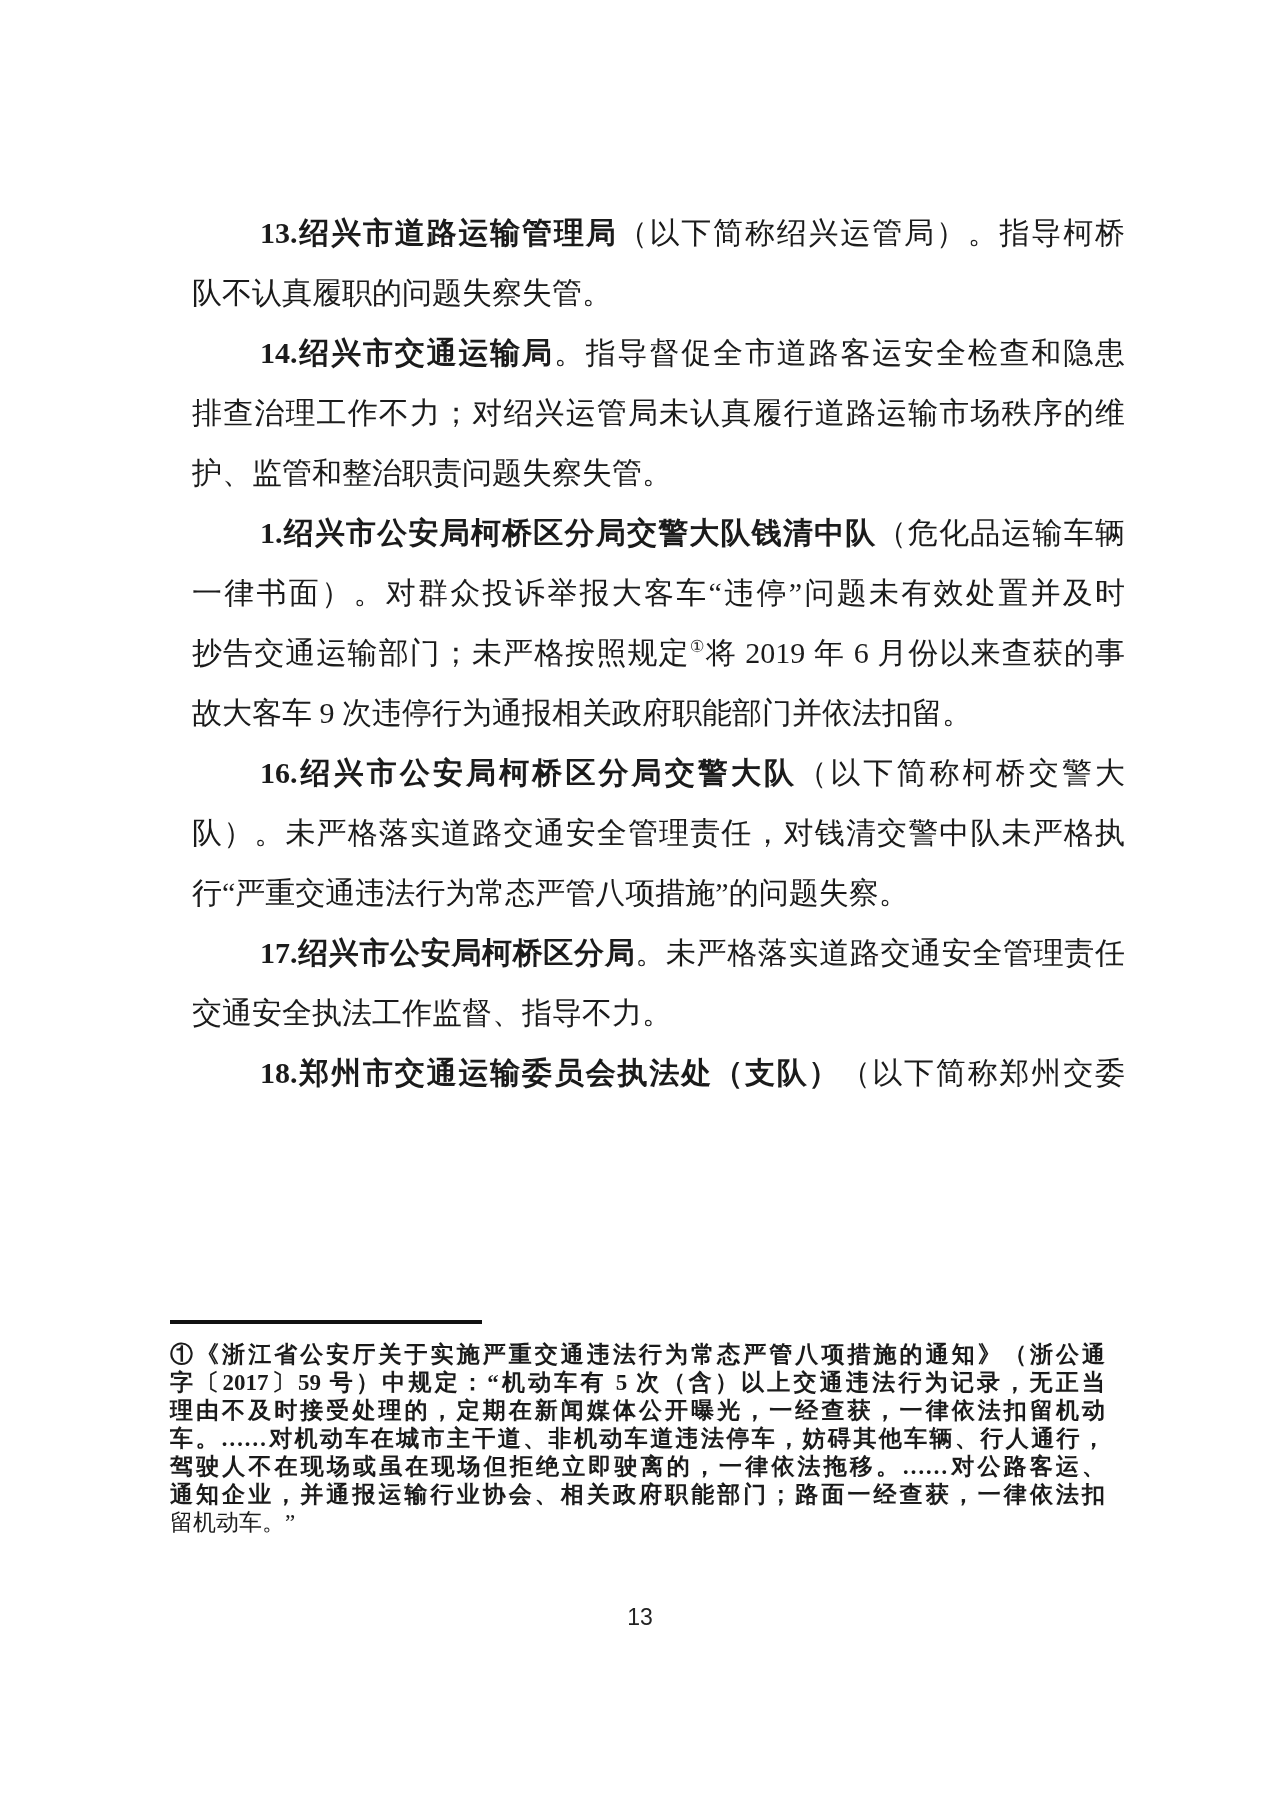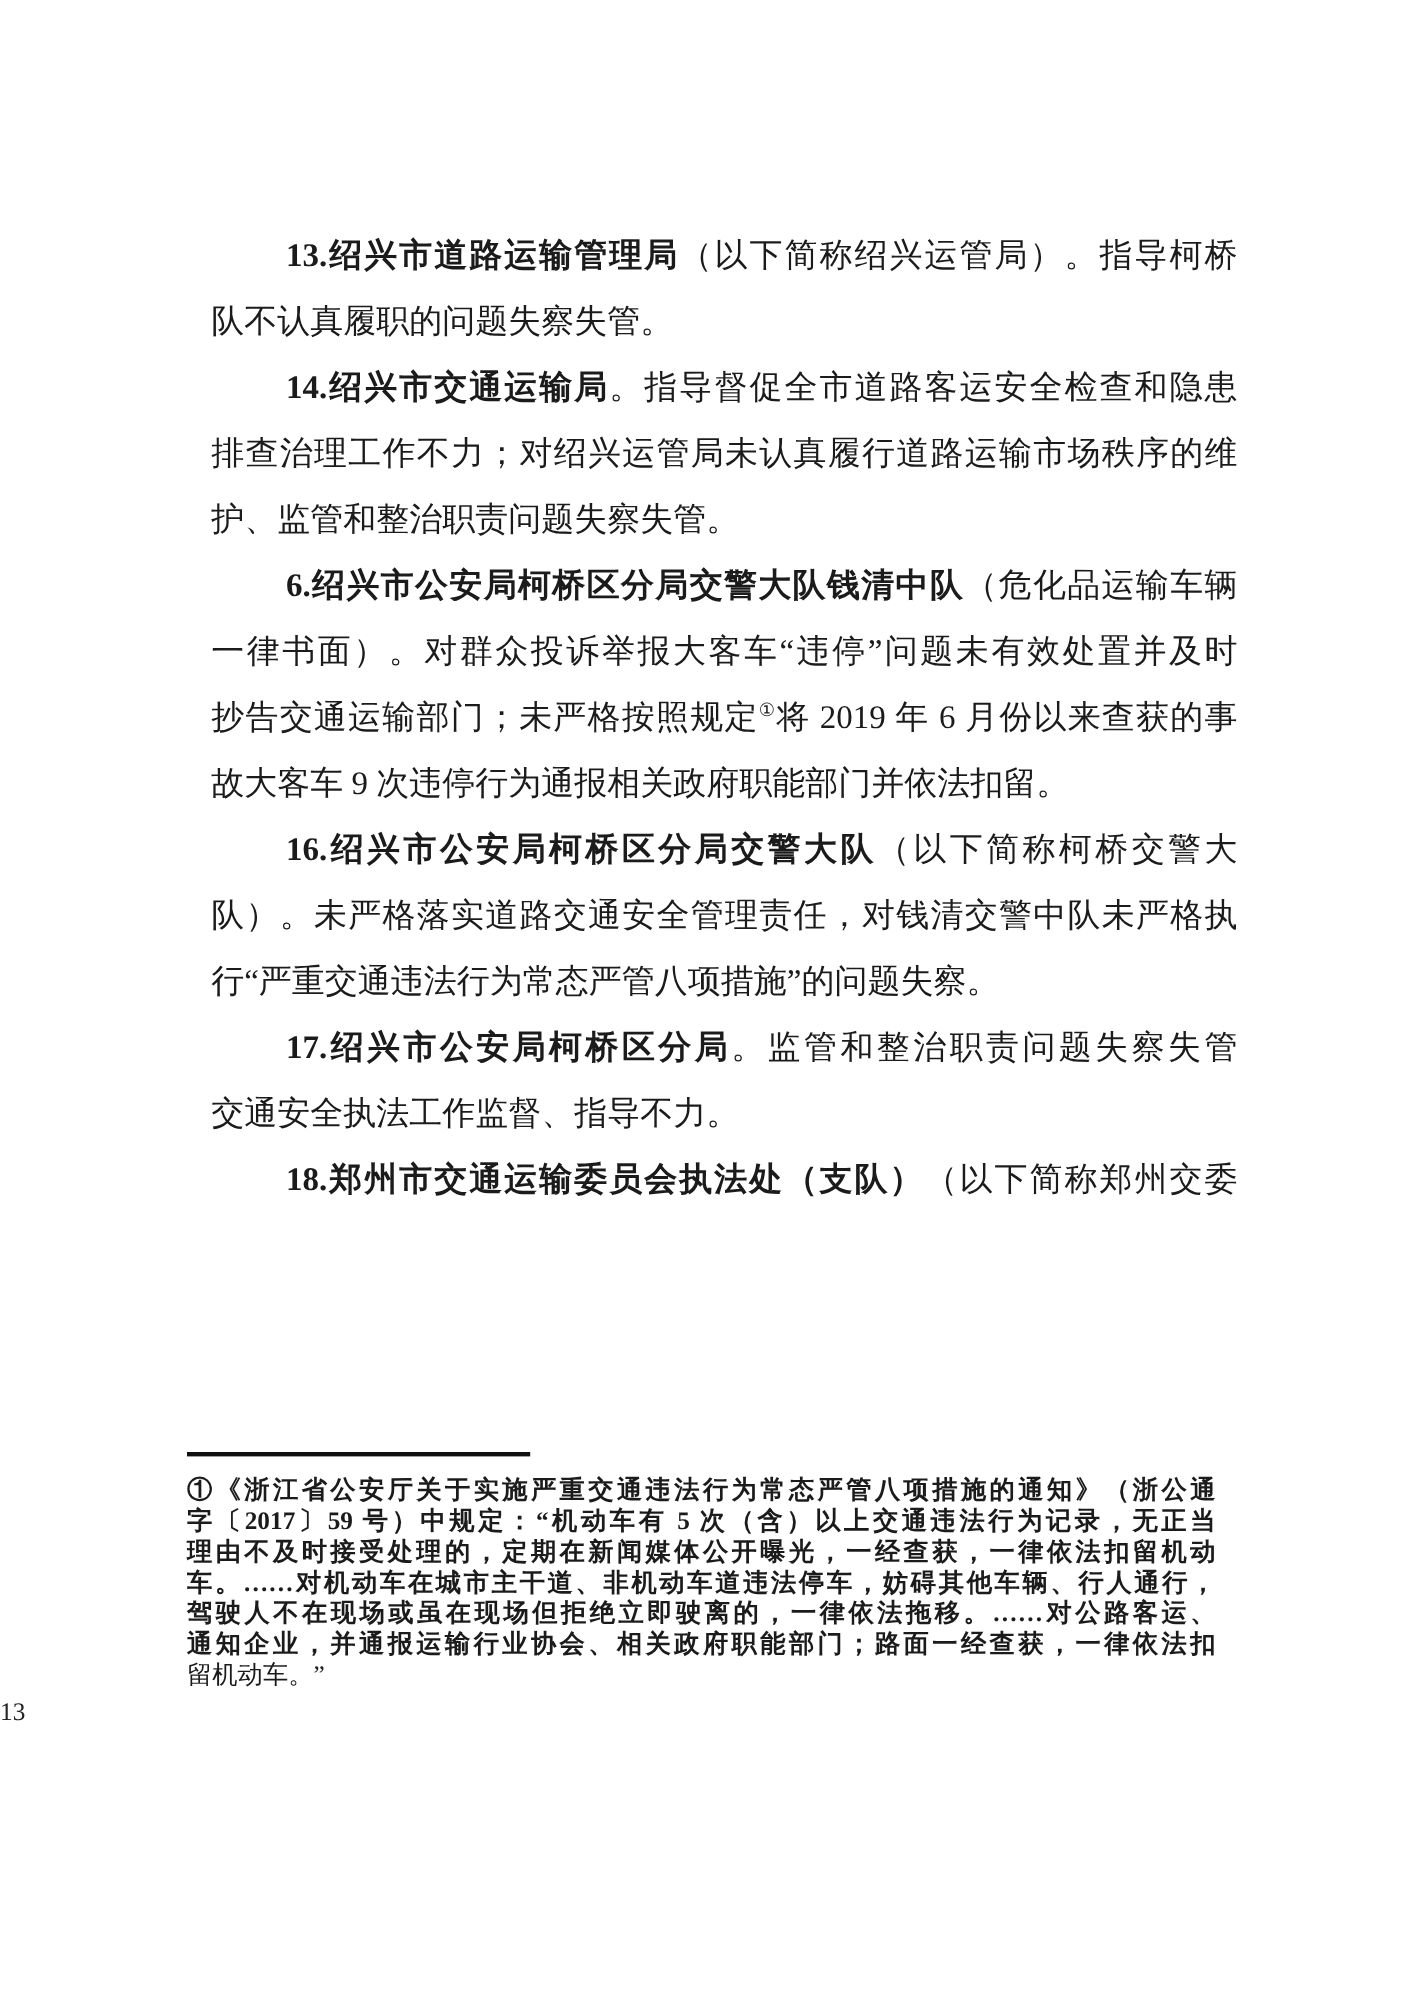--- a/index.html
+++ b/index.html
@@ -55,54 +55,55 @@
     line-height: 28px;
   }
   .fn-line {
     text-align: justify;
     text-justify: inter-character;
   }
   .fn-line.full { text-align-last: justify; font-weight: bold; }
   .page-number {
     position: absolute;
     left: 0;
-    top: 1544px;
+    top: 1604px;
     width: 100%;
-    font-family: Liberation Serif, serif;
+    text-align: center;
+    font-family: Liberation Sans, sans-serif;
     font-size: 23px;
     color: #222222;
   }
 </style>
 </head>
 <body>
 
 <div class="page">
   <div class="body-text">
       <div class="paragraph">
         <div class="line indent full"><span class="bold">13.绍兴市道路运输管理局</span><span>（以下简称绍兴运管局）。指导柯桥</span></div>
         <div class="line"><span>队不认真履职的问题失察失管。</span></div>
       </div>
       <div class="paragraph">
         <div class="line indent full"><span class="bold">14.绍兴市交通运输局</span><span>。指导督促全市道路客运安全检查和隐患</span></div>
         <div class="line full"><span>排查治理工作不力；对绍兴运管局未认真履行道路运输市场秩序的维</span></div>
         <div class="line"><span>护、监管和整治职责问题失察失管。</span></div>
       </div>
       <div class="paragraph">
-        <div class="line indent full"><span class="bold">6.绍兴市公安局柯桥区分局交警大队钱清中队</span><span>（危化品运输车辆</span></div>
+        <div class="line indent full"><span class="bold">1.绍兴市公安局柯桥区分局交警大队钱清中队</span><span>（危化品运输车辆</span></div>
         <div class="line full"><span>一律书面）。对群众投诉举报大客车“违停”问题未有效处置并及时</span></div>
         <div class="line full"><span>抄告交通运输部门；未严格按照规定</span><sup>①</sup><span>将 2019 年 6 月份以来查获的事</span></div>
         <div class="line"><span>故大客车 9 次违停行为通报相关政府职能部门并依法扣留。</span></div>
       </div>
       <div class="paragraph">
         <div class="line indent full"><span class="bold">16.绍兴市公安局柯桥区分局交警大队</span><span>（以下简称柯桥交警大</span></div>
         <div class="line full"><span>队）。未严格落实道路交通安全管理责任，对钱清交警中队未严格执</span></div>
         <div class="line"><span>行“严重交通违法行为常态严管八项措施”的问题失察。</span></div>
       </div>
       <div class="paragraph">
-        <div class="line indent full"><span class="bold">17.绍兴市公安局柯桥区分局</span><span>。监管和整治职责问题失察失管</span></div>
+        <div class="line indent full"><span class="bold">17.绍兴市公安局柯桥区分局</span><span>。未严格落实道路交通安全管理责任</span></div>
         <div class="line"><span>交通安全执法工作监督、指导不力。</span></div>
       </div>
       <div class="paragraph">
         <div class="line indent full"><span class="bold">18.郑州市交通运输委员会执法处（支队）</span><span>（以下简称郑州交委</span></div>
       </div>
     </div>
   <div class="footnote-divider"></div>
   <div class="footnote">
       <div class="fn-line full">①《浙江省公安厅关于实施严重交通违法行为常态严管八项措施的通知》（浙公通</div>
       <div class="fn-line full">字〔2017〕59 号）中规定：“机动车有 5 次（含）以上交通违法行为记录，无正当</div>

